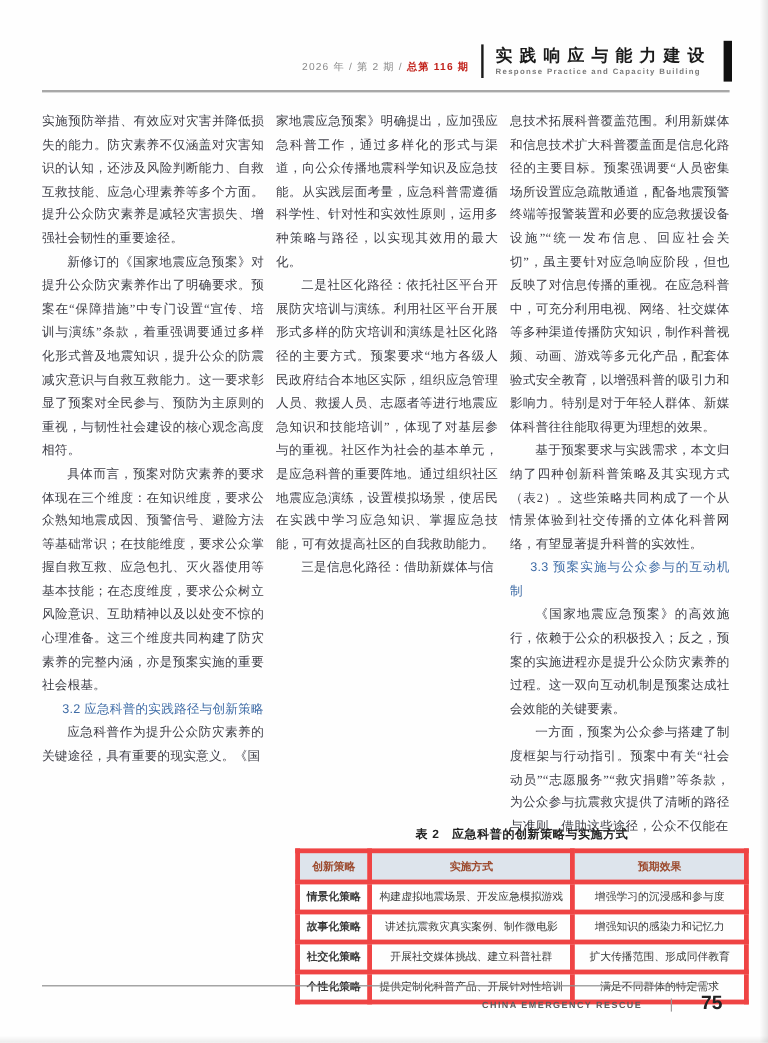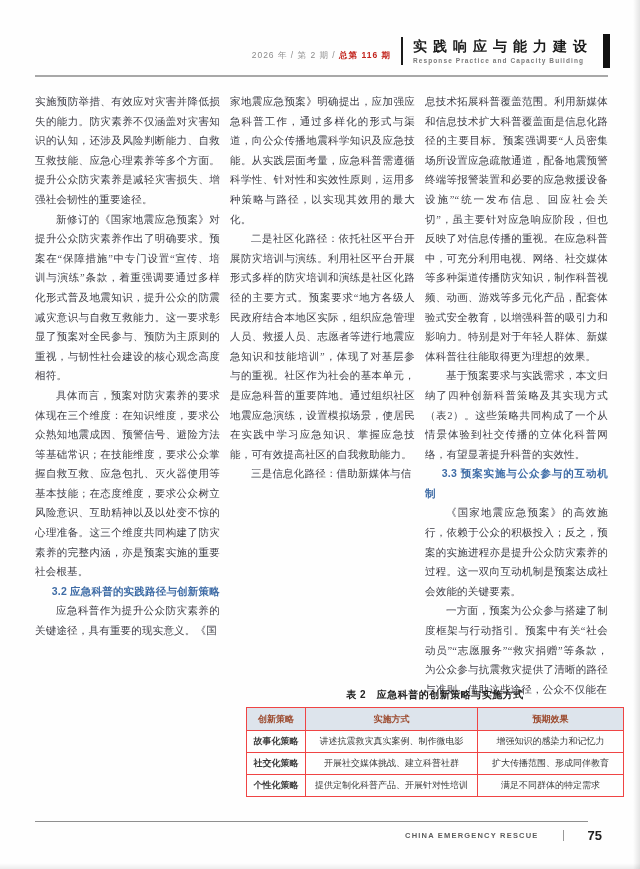--- a/index.html
+++ b/index.html
@@ -49,56 +49,56 @@
     font-size:10.5px;line-height:19.6px;letter-spacing:0.2px;
     color:#3d3d46;text-align:justify;text-justify:inter-ideograph;
   }
   .col1{left:35px;}
   .col2{left:230px;}
   .col3{left:425px;width:183px;}
   .para{margin:0;}
   .para.indent{text-indent:2em;}
   .para.heading{
     font-family:"Liberation Sans",sans-serif;
-    font-weight:bold;color:#3f6ca6;text-indent:1.6em;
+    font-weight:normal;color:#3f6ca6;text-indent:1.6em;
   }
 
   
   .table-block{position:absolute;left:246px;top:688px;width:378px;}
   .table-caption{
     text-align:center;font-size:10px;font-weight:bold;color:#222;
     margin-bottom:5px;letter-spacing:0.5px;
   }
   table.strategy{
     width:100%;border-collapse:collapse;table-layout:fixed;
     font-size:9px;color:#3a3a3a;
   }
   table.strategy th,table.strategy td{
-    border:1px solid #ef4444;text-align:center;vertical-align:middle;
+    border:4px solid #ef4444;text-align:center;vertical-align:middle;
     padding:0 2px;height:21px;white-space:nowrap;overflow:hidden;
   }
   table.strategy th{
     background:#dde4ec;color:#9c4a2e;font-weight:bold;height:22px;
   }
   td.strong{font-weight:bold;}
   .w1{width:15%;}.w2{width:46%;}.w3{width:39%;}
 
   
   .footer-rule{
     position:absolute;top:821px;left:35px;width:553px;height:1px;background:#8f8f8f;
   }
   .footer-text{
     position:absolute;top:828px;right:38px;
     display:flex;align-items:center;gap:24px;
   }
   .footer-journal{
     font-size:7.5px;font-weight:bold;color:#5c5c5c;letter-spacing:1.2px;
   }
   .footer-sep{width:1px;height:11px;background:#999;}
-  .footer-page{font-size:13px;font-weight:bold;color:#222;}
+  .footer-page{font-size:16px;font-weight:bold;color:#222;}
 </style>
 </head>
 <body>
 
 <div class="page">
 
   <header class="page-header">
     <div class="issue-info">
       <span>2026 年 / 第 2 期 / </span><span class="red">总第 116 期</span>
     </div>
@@ -138,20 +138,25 @@
     <table class="strategy">
       <thead>
         <tr>
           <th class="w1">创新策略</th>
           <th class="w2">实施方式</th>
           <th class="w3">预期效果</th>
         </tr>
       </thead>
       <tbody>
         <tr>
+          <td class="strong">情景化策略</td>
+          <td>构建虚拟地震场景、开发应急模拟游戏</td>
+          <td>增强学习的沉浸感和参与度</td>
+        </tr>
+        <tr>
           <td class="strong">故事化策略</td>
           <td>讲述抗震救灾真实案例、制作微电影</td>
           <td>增强知识的感染力和记忆力</td>
         </tr>
         <tr>
           <td class="strong">社交化策略</td>
           <td>开展社交媒体挑战、建立科普社群</td>
           <td>扩大传播范围、形成同伴教育</td>
         </tr>
         <tr>

